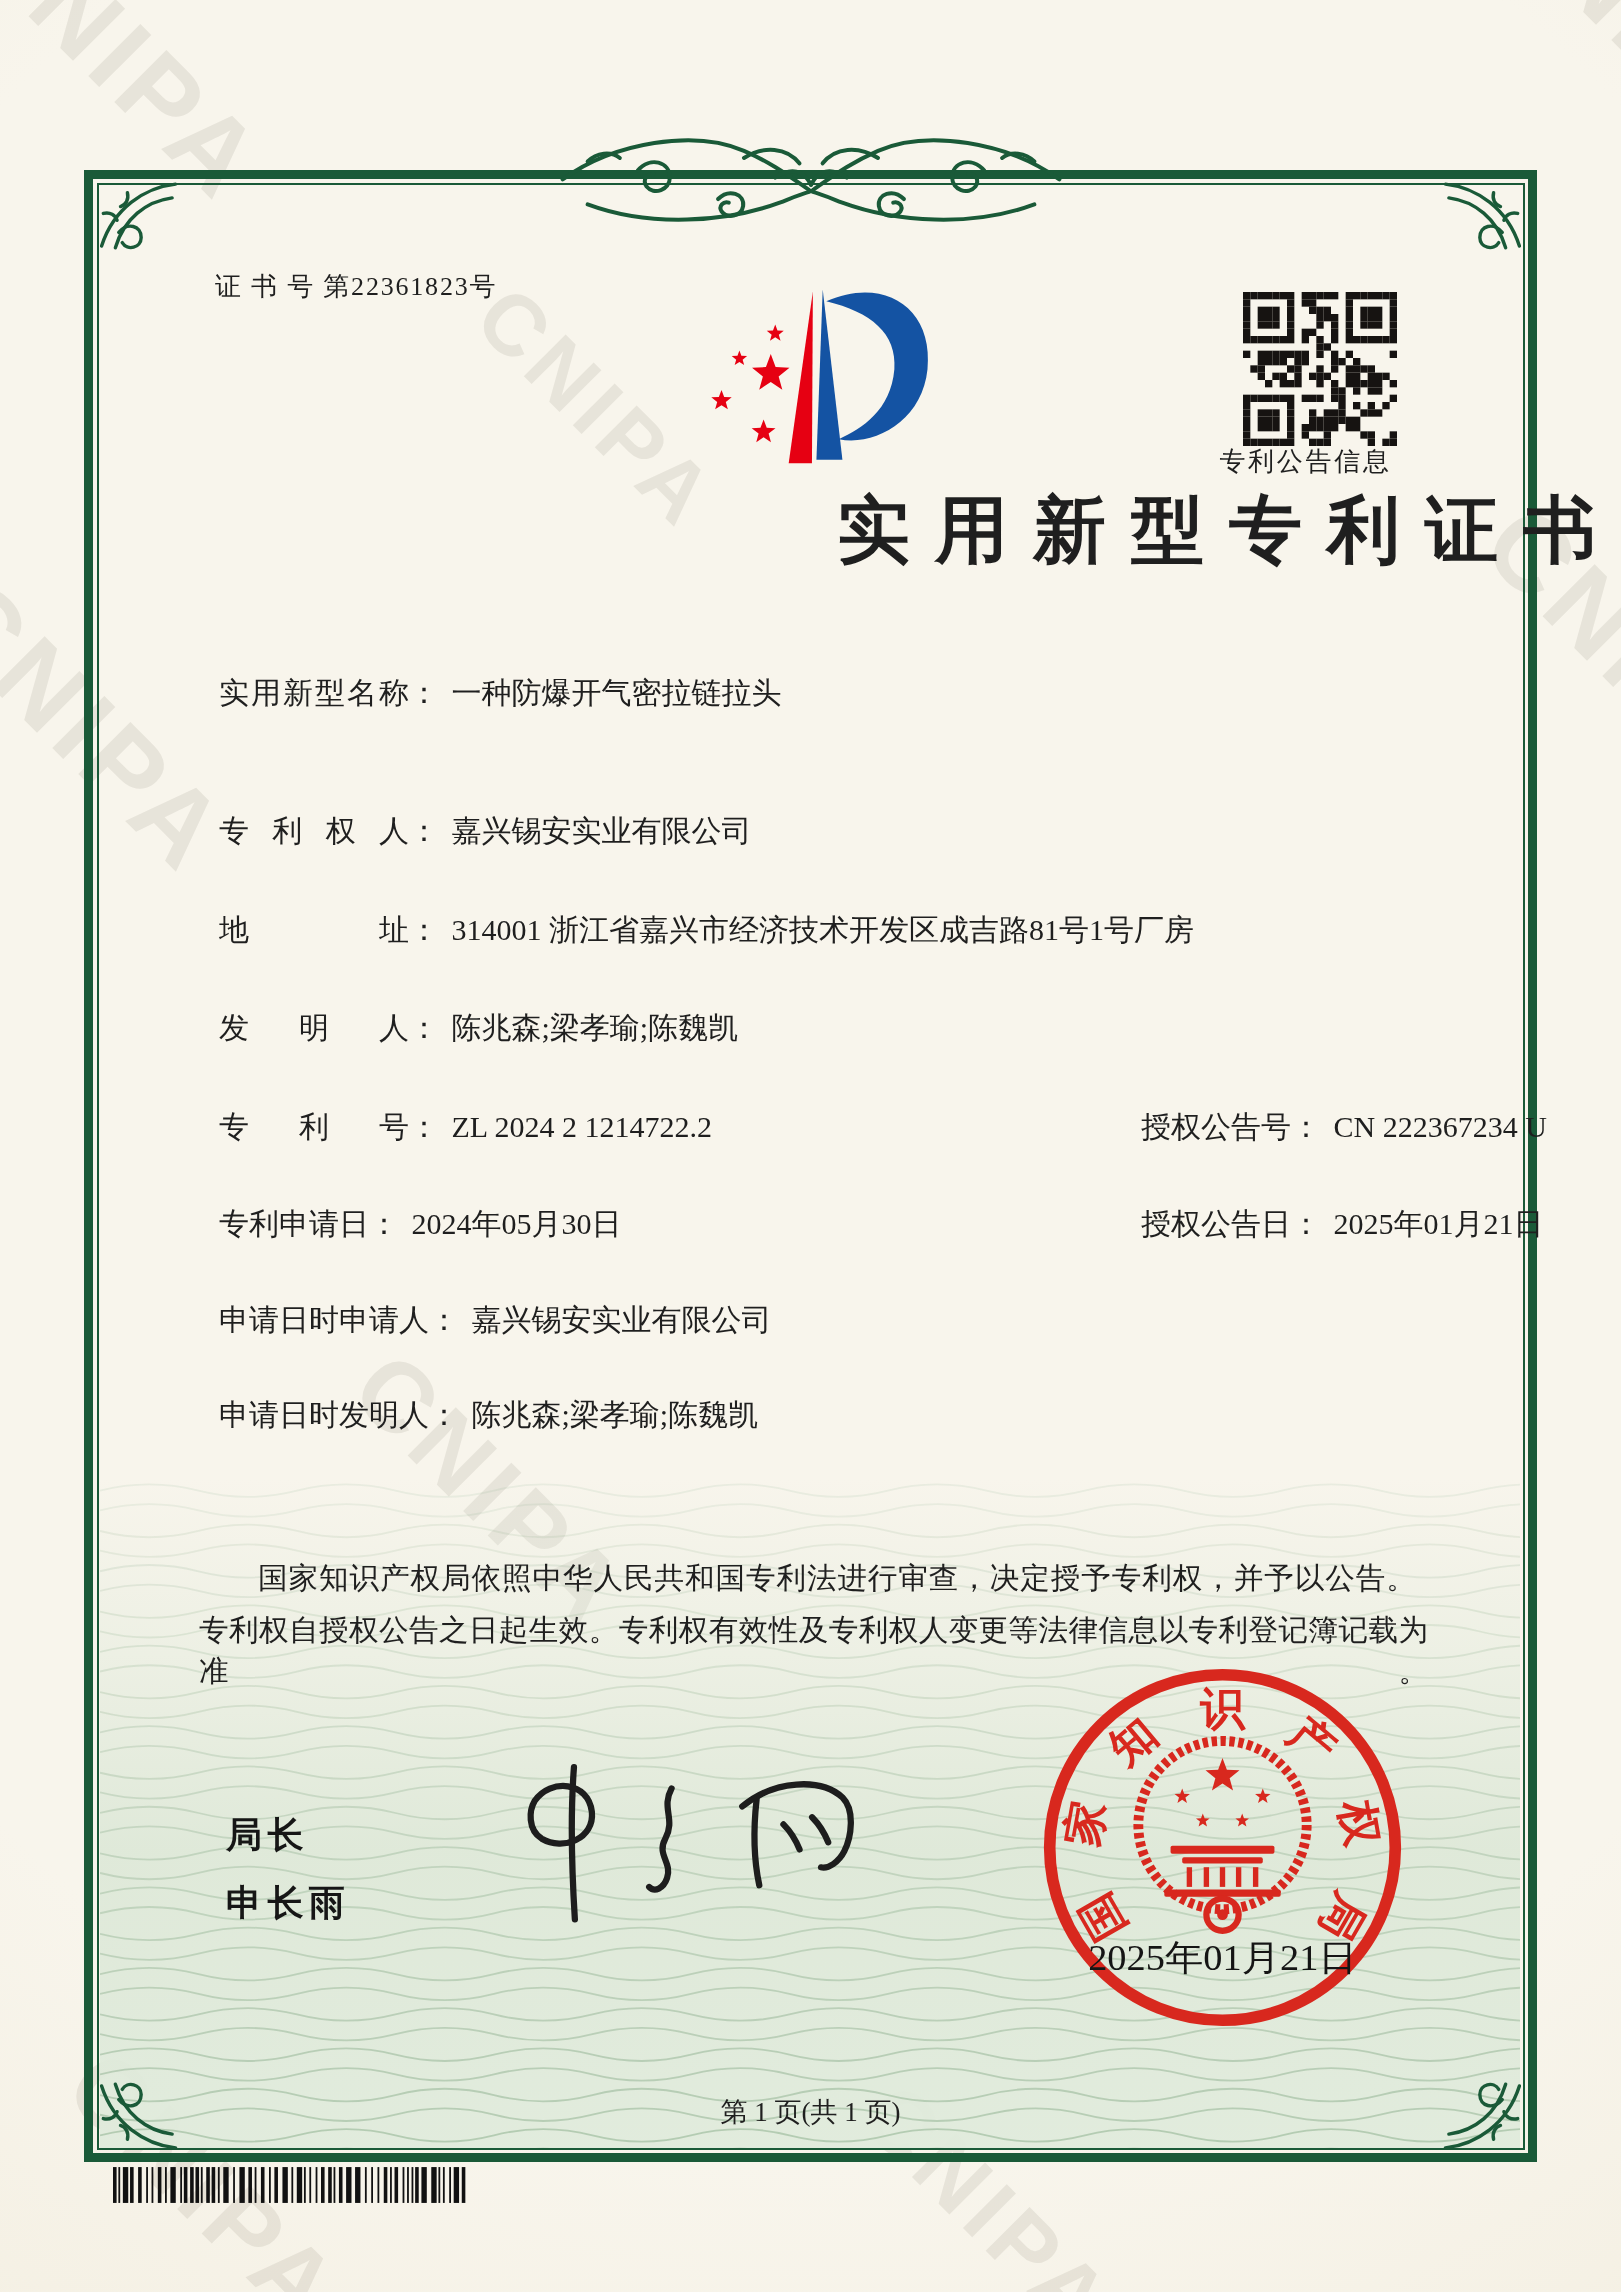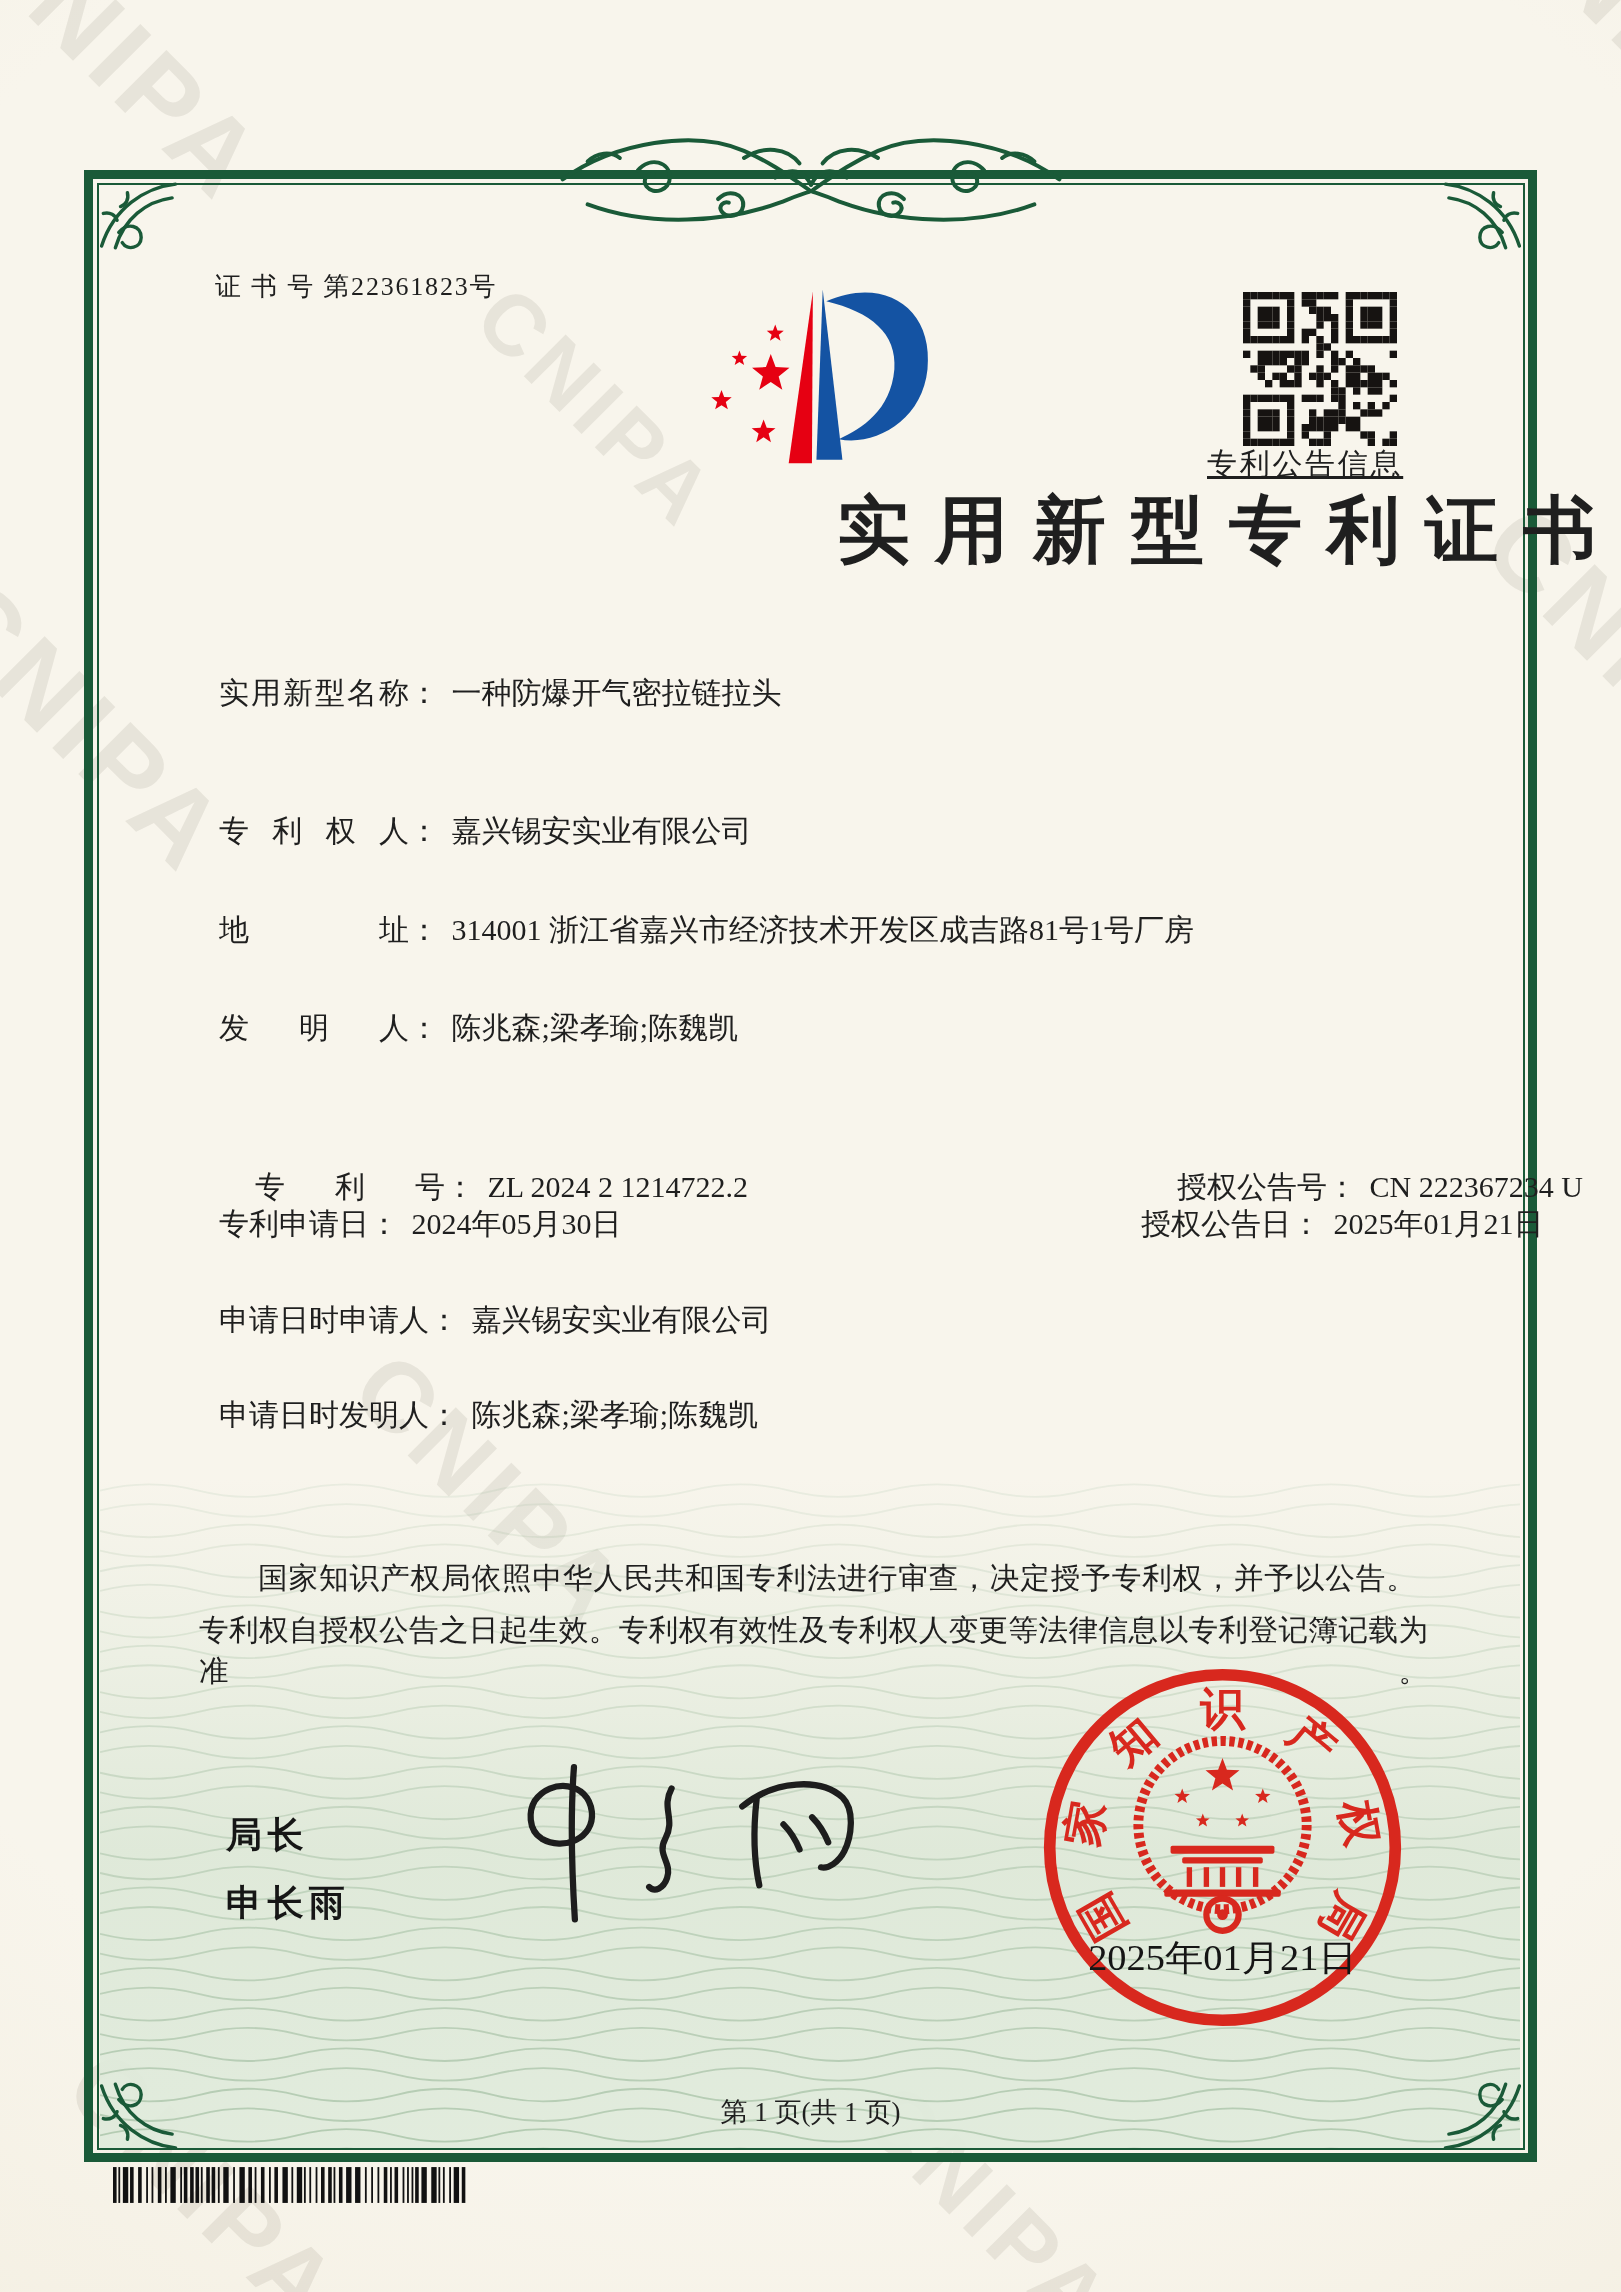--- a/index.html
+++ b/index.html
@@ -35,21 +35,21 @@
     border:2.7px solid #1a5a38;box-sizing:border-box;z-index:3;
   }
   
   .waves{
     position:absolute;left:100px;top:1478px;width:1420px;height:670px;
     background:linear-gradient(180deg, rgba(226,236,222,0) 0%, rgba(222,233,217,0.45) 28%,
                rgba(219,231,214,0.85) 55%, rgba(224,235,220,0.95) 100%);
     z-index:2;overflow:hidden;
   }
   .cert-no{left:215px;top:269px;font-size:26px;letter-spacing:1.8px;z-index:4;}
-  .qr-label{left:1207px;top:444px;width:197px;font-size:30px;letter-spacing:2.7px;z-index:4;text-decoration:underline;}
+  .qr-label{left:1207px;top:444px;width:197px;text-align:center;font-size:26px;letter-spacing:2.7px;z-index:4;}
   .title{
     left:0;top:482px;width:100%;text-align:right;
     font-size:73px;font-weight:700;letter-spacing:25px;padding-left:25px;box-sizing:border-box;
     z-index:4;
   }
   .row{position:absolute;left:219px;font-size:30px;z-index:4;white-space:nowrap;}
   .lbl{display:inline-block;width:190px;text-align:justify;text-align-last:justify;vertical-align:bottom;}
   .lbl.auto{width:auto;text-align:left;text-align-last:auto;}
   .colon{margin-right:12.5px;}
   .rcol{position:absolute;left:922px;top:0;}
@@ -424,21 +424,21 @@
   </div>
   <div class="row" style="top:673px;">
     <span class="lbl">实用新型名称</span><span class="colon">：</span><span class="val">一种防爆开气密拉链拉头</span>
   </div>
   <div class="row" style="top:910px;">
     <span class="lbl">地址</span><span class="colon">：</span><span class="val">314001 浙江省嘉兴市经济技术开发区成吉路81号1号厂房</span>
   </div>
   <div class="row" style="top:1008px;">
     <span class="lbl">发明人</span><span class="colon">：</span><span class="val">陈兆森;梁孝瑜;陈魏凯</span>
   </div>
-  <div class="row" style="top:1167px;width:1209px;margin-left:36px;">
+  <div class="row" style="top:1107px;width:1209px;">
     <span class="lbl">专利号</span><span class="colon">：</span><span class="val">ZL 2024 2 1214722.2</span>
     <span class="rcol">
       <span class="lbl auto">授权公告号</span><span class="colon">：</span><span class="val">CN 222367234 U</span>
     </span>
   </div>
   <div class="row" style="top:1204px;width:1209px;">
     <span class="lbl auto">专利申请日</span><span class="colon">：</span><span class="val">2024年05月30日</span>
     <span class="rcol">
       <span class="lbl auto">授权公告日</span><span class="colon">：</span><span class="val">2025年01月21日</span>
     </span>

